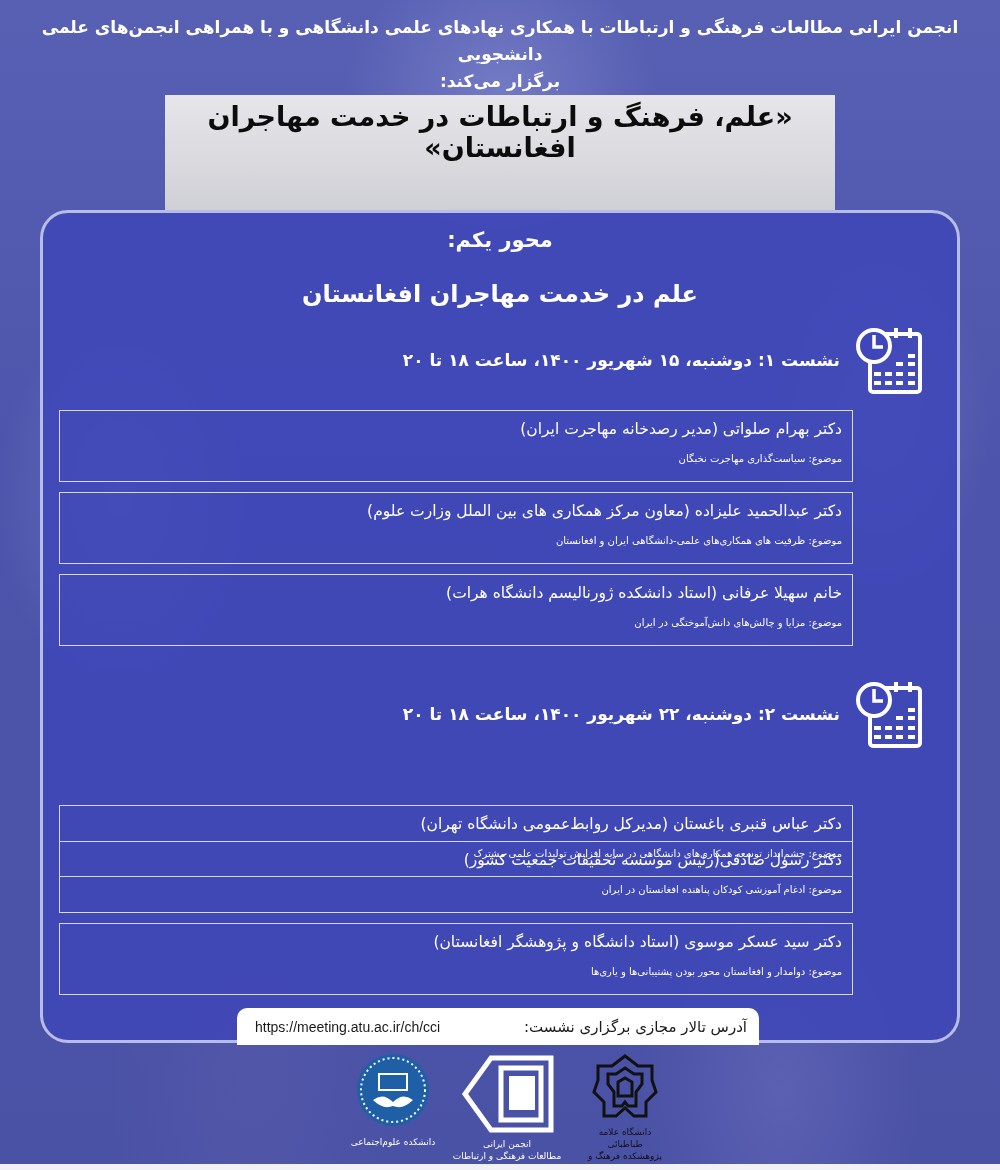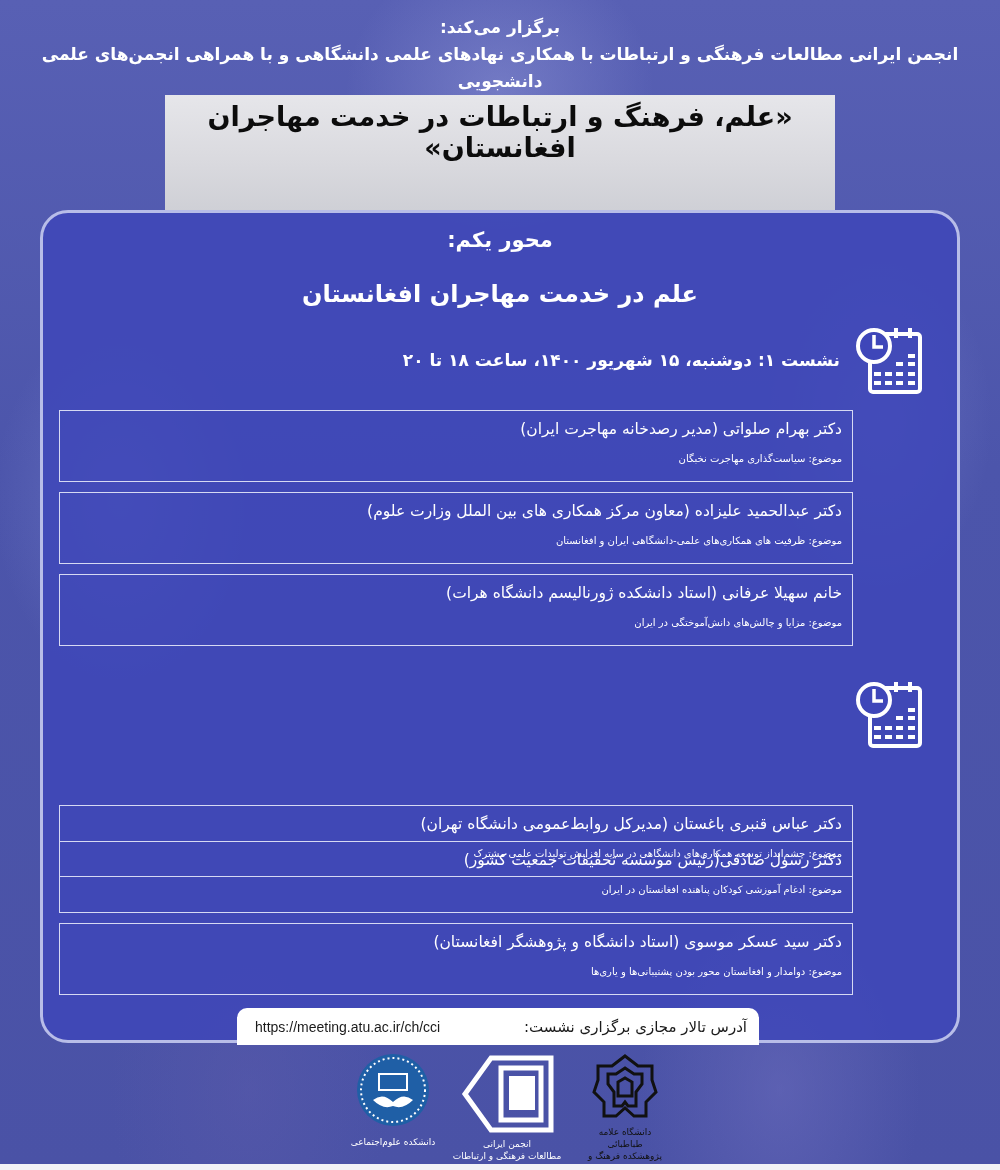--- a/index.html
+++ b/index.html
@@ -73,22 +73,22 @@
   .link-bar .url { font-size: 14px; color: #1a1a1a; font-family: "Liberation Sans", sans-serif; direction: ltr; }
   .logo { position: absolute; top: 1052px; height: 110px; text-align: center; color: #fff; }
   .logo .cap { font-size: 9px; line-height: 12px; color: #fff; }
 </style>
 </head>
 <body>
 
 <div class="bg"></div>
 
 <div class="intro">
+  <div>انجمن ایرانی مطالعات فرهنگی و ارتباطات با همکاری نهادهای علمی دانشگاهی و با همراهی انجمن‌های علمی دانشجویی</div>
   <div>برگزار می‌کند:</div>
-  <div>انجمن ایرانی مطالعات فرهنگی و ارتباطات با همکاری نهادهای علمی دانشگاهی و با همراهی انجمن‌های علمی دانشجویی</div>
 </div>
 
 <div class="title-box">
   <div class="title-main">«علم، فرهنگ و ارتباطات در خدمت مهاجران افغانستان»</div>
 </div>
 
 <div class="panel"></div>
 
 <div class="axis-label">محور یکم:</div>
 <div class="axis-title">علم در خدمت مهاجران افغانستان</div>
@@ -144,20 +144,21 @@
         <rect x="42" y="48" width="7" height="4"></rect>
         <rect x="54" y="48" width="7" height="4"></rect>
       <rect x="20" y="57" width="7" height="4"></rect>
         <rect x="31" y="57" width="7" height="4"></rect>
         <rect x="42" y="57" width="7" height="4"></rect>
         <rect x="54" y="57" width="7" height="4"></rect>
     </g>
     <circle cx="20" cy="22" r="16" fill="#3e46b9" stroke="#fff" stroke-width="4"></circle>
     <polyline points="20,11 20,23 29,23" fill="none" stroke="#fff" stroke-width="3.5"></polyline>
   </svg>
+  <span class="txt">نشست ۲: دوشنبه، ۲۲ شهریور ۱۴۰۰، ساعت  ۱۸ تا ۲۰</span>
 </div>
 
 <div class="speaker" style="top:760px;margin-top:45px;">
   <div class="name">دکتر عباس قنبری باغستان (مدیرکل روابط‌عمومی دانشگاه تهران)</div>
   <div class="topic">موضوع: چشم‌انداز توسعه همکاری‌های دانشگاهی در سایه افزایش تولیدات علمی مشترک</div>
 </div>
 <div class="speaker" style="top:841px;">
   <div class="name">دکتر رسول صادقی(رئیس موسسه تحقیقات جمعیت کشور)</div>
   <div class="topic">موضوع: ادغام آموزشی کودکان پناهنده افغانستان در ایران</div>
 </div>

